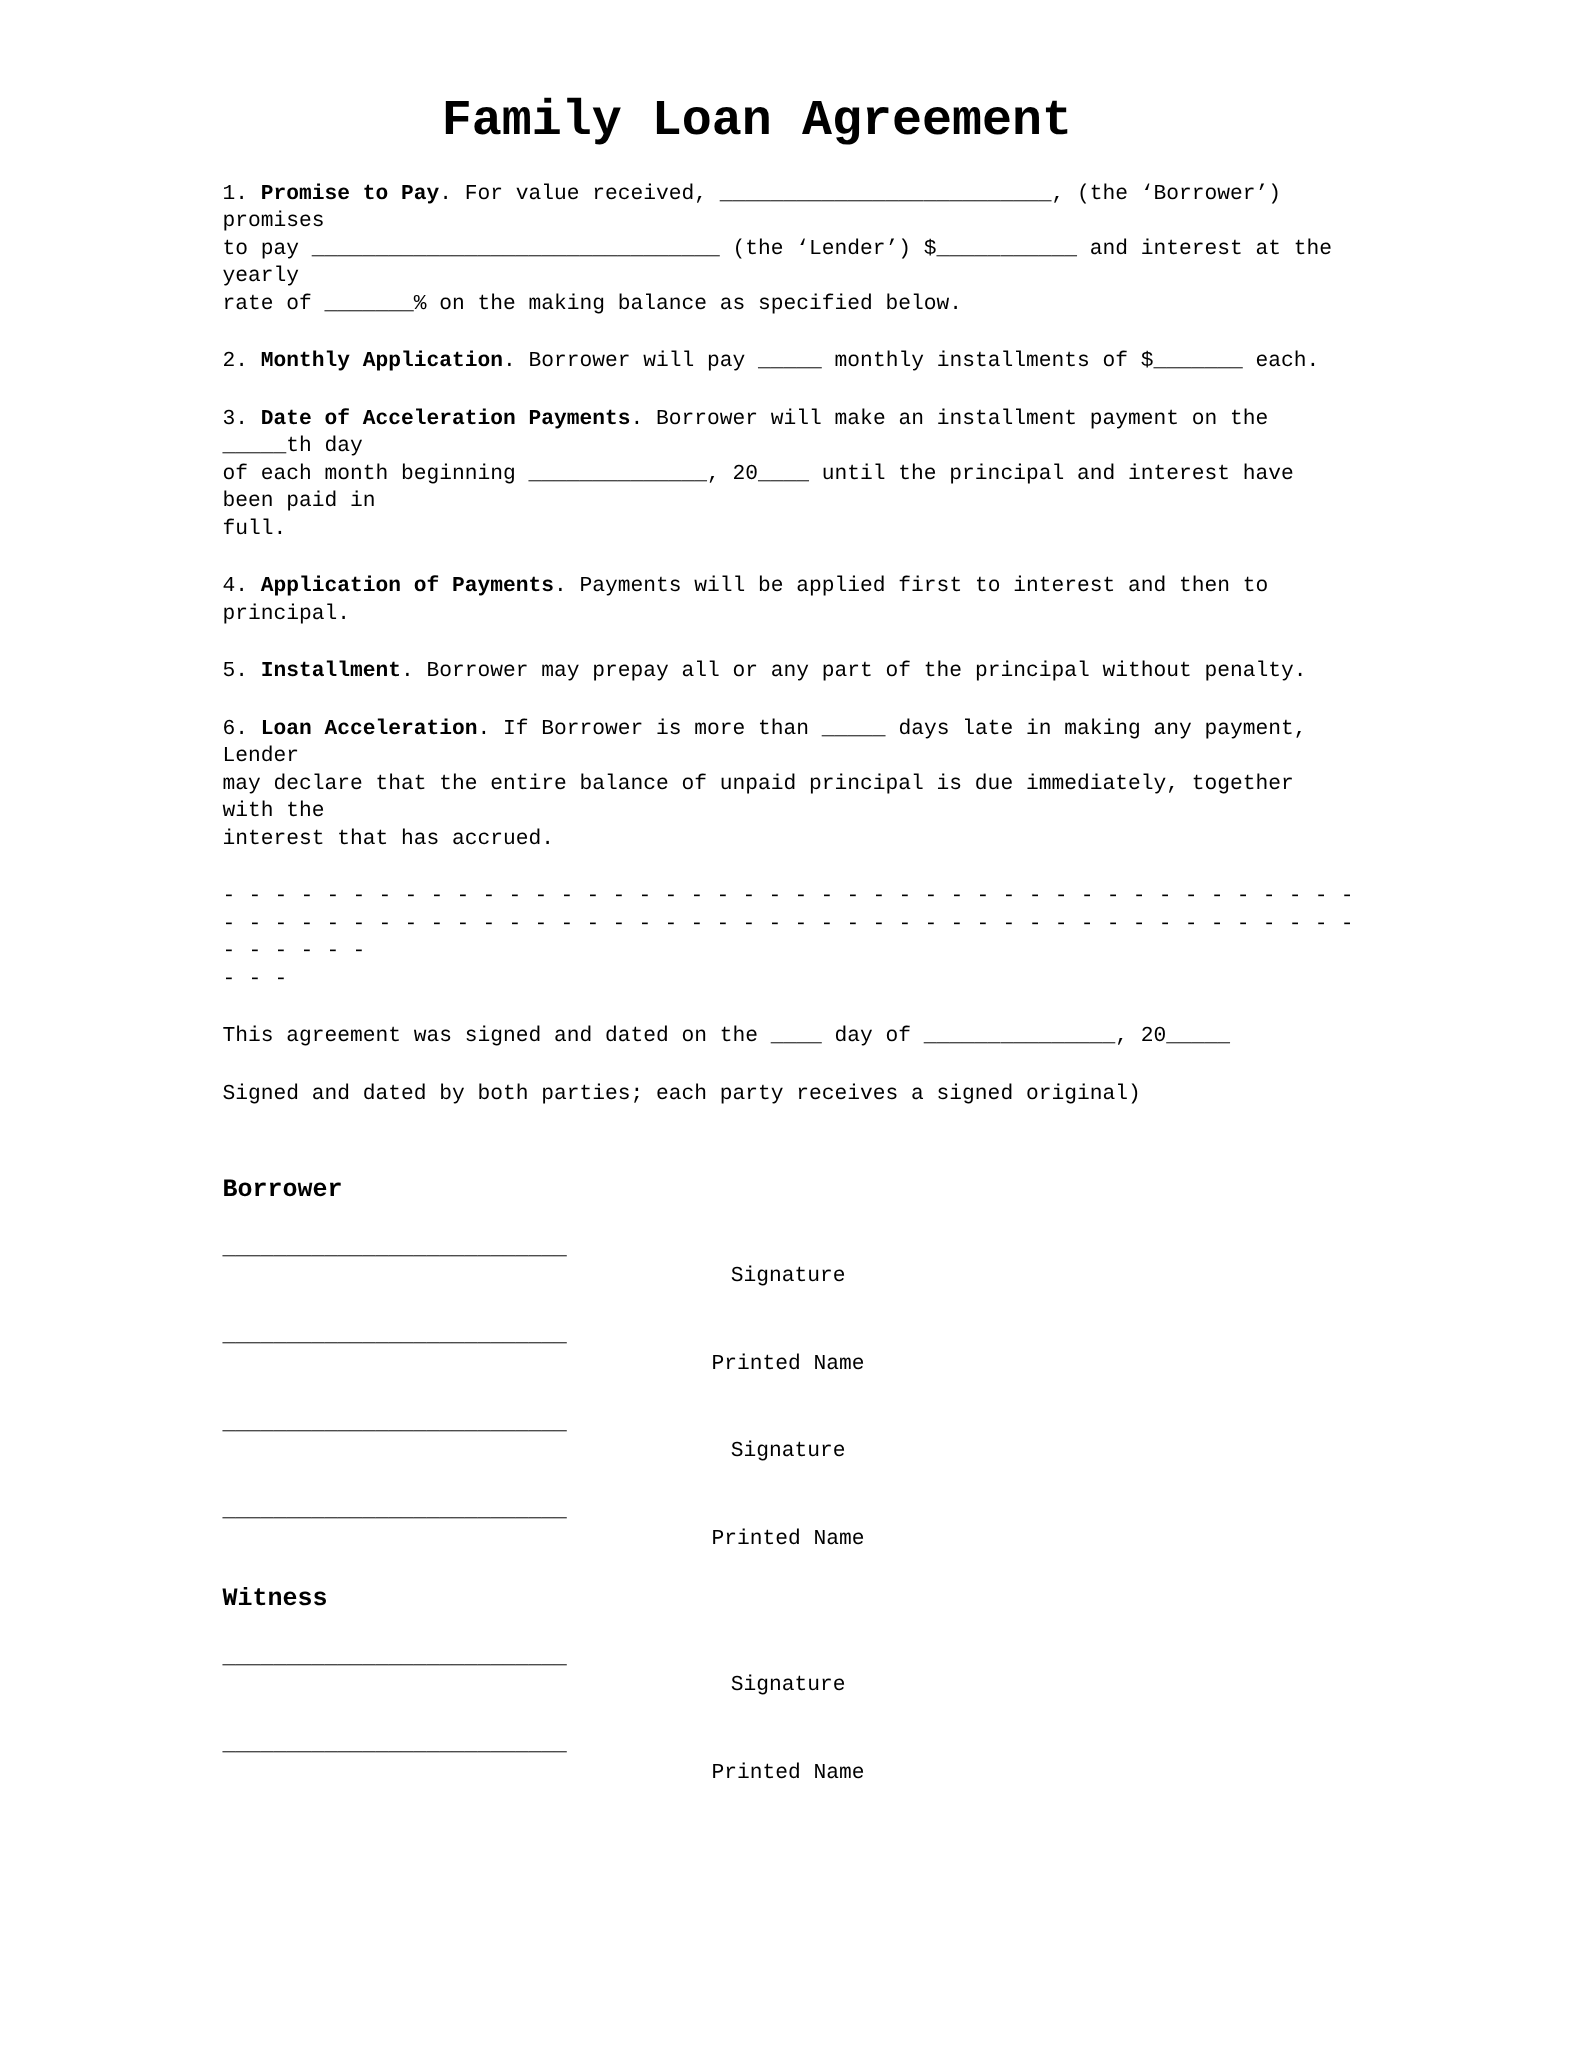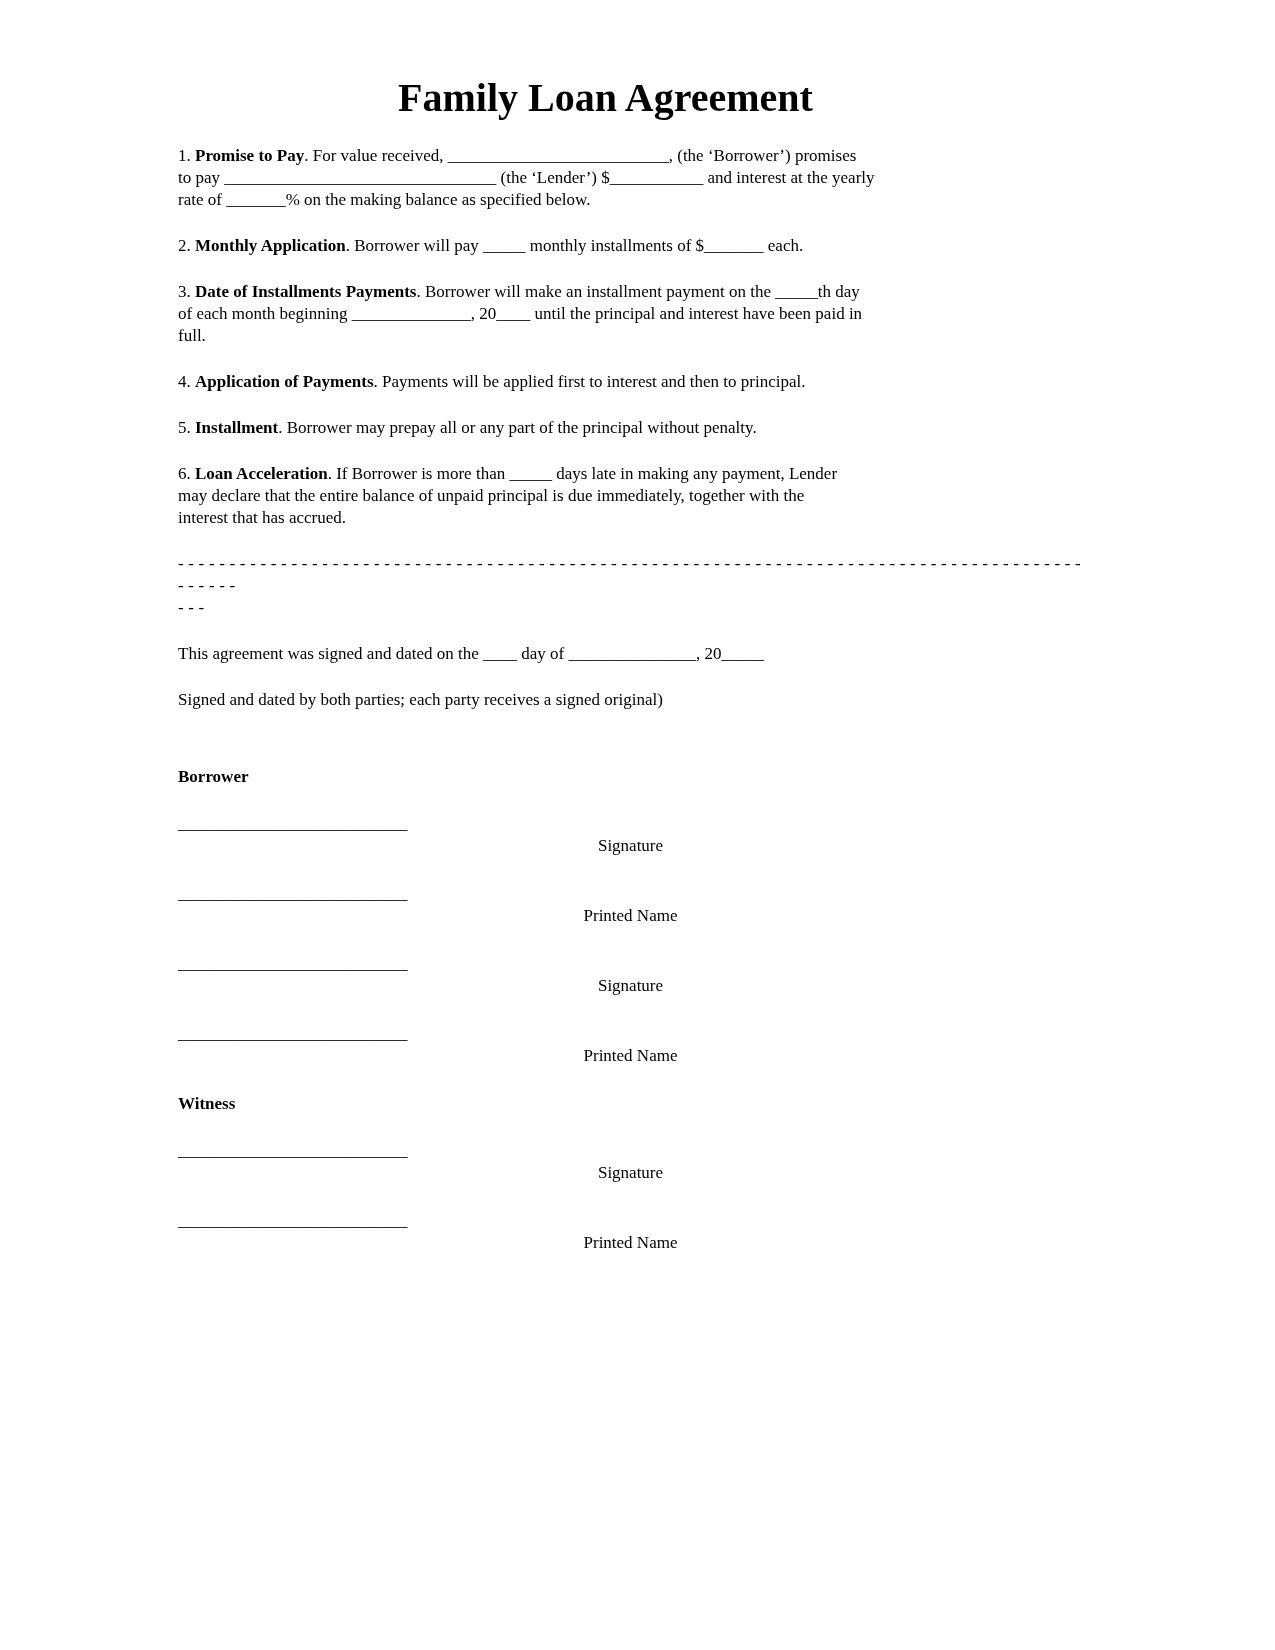--- a/index.html
+++ b/index.html
@@ -3,21 +3,21 @@
 <meta charset="utf-8">
 <style>
   * { margin: 0; padding: 0; box-sizing: border-box; }
   html, body { background: #ffffff; }
   .page {
     position: relative;
     width: 1275px;
     height: 1650px;
     background: #ffffff;
     color: #000000;
-    font-family: Liberation Serif, serif;
+    font-family: Liberation Mono, monospace;
     font-size: 17px;
     line-height: 22px;
     padding: 75px 192px 0 178px;
     overflow: hidden;
   }
   h1.doc-title {
     font-size: 40px;
     line-height: 46px;
     font-weight: 700;
     text-align: center;
@@ -26,21 +26,21 @@
     white-space: nowrap;
   }
   .para {
     margin-bottom: 24px;
     white-space: pre-wrap;
     font-weight: 400;
   }
   .para b { font-weight: 700; }
   .separator { letter-spacing: 0.2px; }
   .sig-heading {
-    font-size: 17px;
+    font-size: 20px;
     line-height: 22px;
     font-weight: 700;
     margin: 24px 0;
   }
   .sig-heading.first { margin-top: 55px; }
   .sig-field { margin-bottom: 26px; margin-top: 25px; }
   .sig-line { white-space: pre; }
   .sig-label { white-space: pre; text-align: center; }
 </style>
 </head>
@@ -49,21 +49,21 @@
 <div class="page">
 
   <h1 class="doc-title">Family Loan Agreement</h1>
 
   <p class="para"><span>1. </span><b>Promise to Pay</b><span>. For value received, __________________________, (the ‘Borrower’) promises
 to pay ________________________________ (the ‘Lender’) $___________ and interest at the yearly
 rate of _______% on the making balance as specified below.</span></p>
 
   <p class="para"><span>2. </span><b>Monthly Application</b><span>. Borrower will pay _____ monthly installments of $_______ each.</span></p>
 
-  <p class="para"><span>3. </span><b>Date of Installments Payments</b><span>. Borrower will make an installment payment on the _____th day
+  <p class="para"><span>3. </span><b>Date of Acceleration Payments</b><span>. Borrower will make an installment payment on the _____th day
 of each month beginning ______________, 20____ until the principal and interest have been paid in
 full.</span></p>
 
   <p class="para"><span>4. </span><b>Application of Payments</b><span>. Payments will be applied first to interest and then to principal.</span></p>
 
   <p class="para"><span>5. </span><b>Installment</b><span>. Borrower may prepay all or any part of the principal without penalty.</span></p>
 
   <p class="para"><span>6. </span><b>Loan Acceleration</b><span>. If Borrower is more than _____ days late in making any payment, Lender
 may declare that the entire balance of unpaid principal is due immediately, together with the
 interest that has accrued.</span></p>

